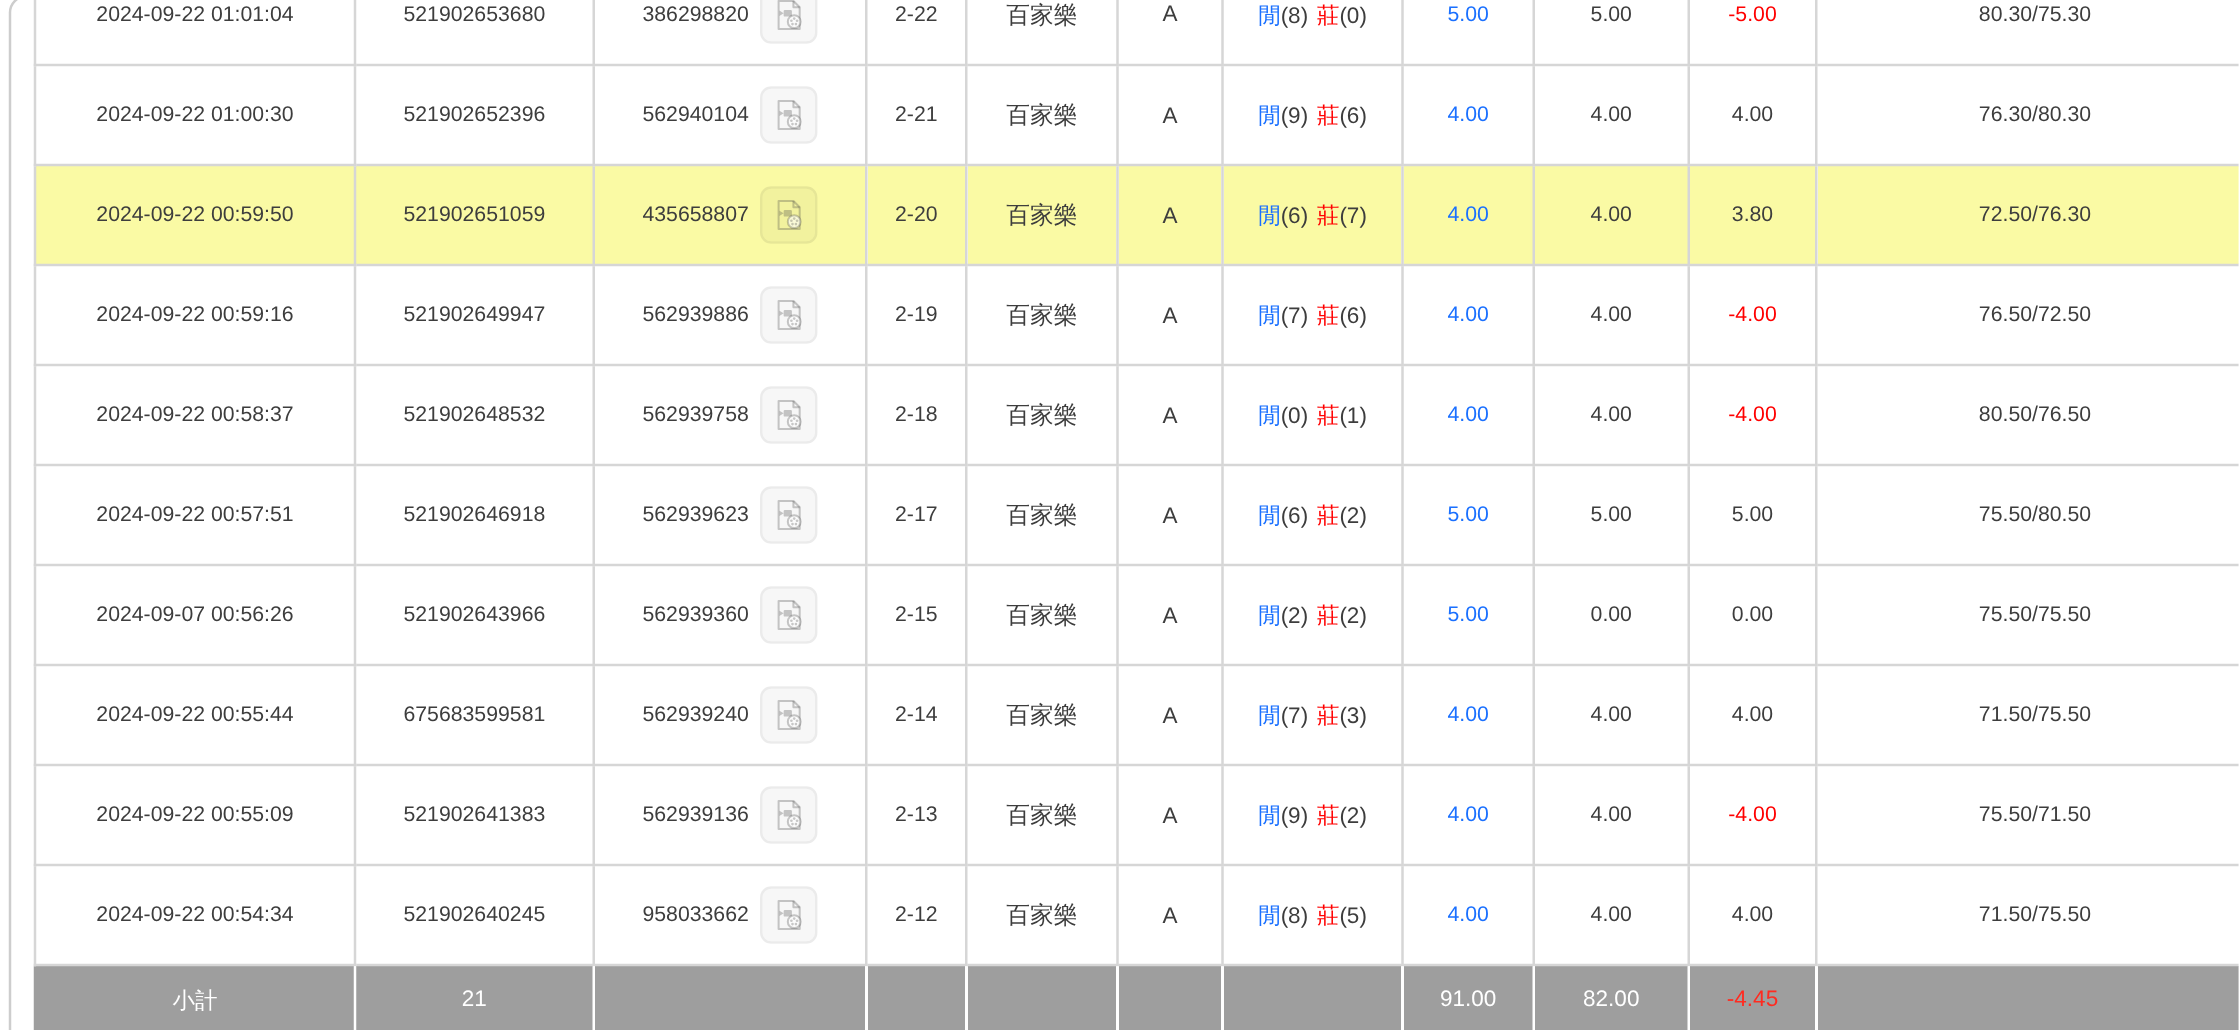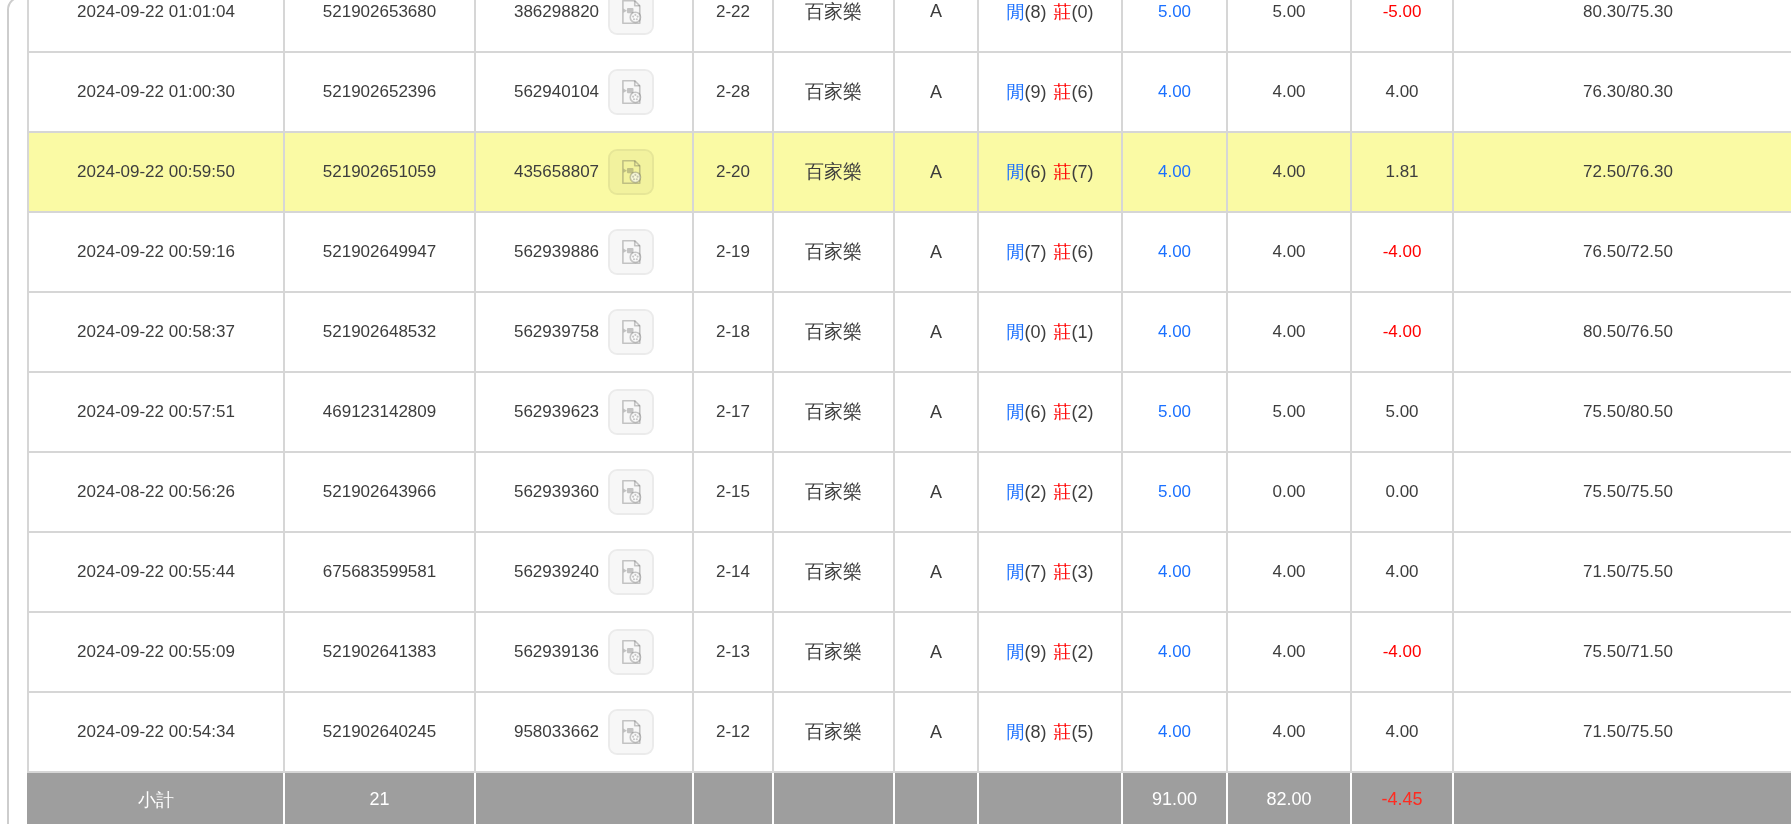--- a/index.html
+++ b/index.html
@@ -129,21 +129,21 @@
                   <circle cx="31" cy="32.5" r="8.2" fill="#ffffff" fill-opacity="0.6"></circle>
                   <circle cx="31" cy="28.6" r="1.7" fill="rgba(60,60,60,0.28)" stroke="none"></circle>
                   <circle cx="27.4" cy="31.4" r="1.7" fill="rgba(60,60,60,0.28)" stroke="none"></circle>
                   <circle cx="28.8" cy="35.6" r="1.7" fill="rgba(60,60,60,0.28)" stroke="none"></circle>
                   <circle cx="33.2" cy="35.6" r="1.7" fill="rgba(60,60,60,0.28)" stroke="none"></circle>
                   <circle cx="34.6" cy="31.4" r="1.7" fill="rgba(60,60,60,0.28)" stroke="none"></circle>
                 </svg>
               </span>
             </span>
           </td>
-          <td>2-28</td>
+          <td>2-21</td>
           <td class="zh">百家樂</td>
           <td class="letter">A</td>
           <td class="result">
             <span class="blue">閒</span><span class="score">(9)</span><span class="redtx banker">莊</span><span class="score">(6)</span>
           </td>
           <td class="blue">4.00</td>
           <td>4.00</td>
           <td class="signed">4.00</td>
           <td>76.30/80.30</td>
         </tr>
@@ -171,21 +171,21 @@
             </span>
           </td>
           <td>2-20</td>
           <td class="zh">百家樂</td>
           <td class="letter">A</td>
           <td class="result">
             <span class="blue">閒</span><span class="score">(6)</span><span class="redtx banker">莊</span><span class="score">(7)</span>
           </td>
           <td class="blue">4.00</td>
           <td>4.00</td>
-          <td class="signed">1.81</td>
+          <td class="signed">3.80</td>
           <td>72.50/76.30</td>
         </tr>
 
         <tr>
           <td>2024-09-22 00:59:16</td>
           <td>521902649947</td>
           <td class="gamecell">
             <span class="inner">
               <span>562939886</span>
               <span class="video-btn">
@@ -245,21 +245,21 @@
             <span class="blue">閒</span><span class="score">(0)</span><span class="redtx banker">莊</span><span class="score">(1)</span>
           </td>
           <td class="blue">4.00</td>
           <td>4.00</td>
           <td class="signed neg">-4.00</td>
           <td>80.50/76.50</td>
         </tr>
 
         <tr>
           <td>2024-09-22 00:57:51</td>
-          <td>469123142809</td>
+          <td>521902646918</td>
           <td class="gamecell">
             <span class="inner">
               <span>562939623</span>
               <span class="video-btn">
                 <svg width="30" height="30" viewBox="0 0 48 48" fill="none" stroke="rgba(60,60,60,0.28)" stroke-width="2.6" stroke-linejoin="round">
                   <path d="M11 6 h19 l8 8 v28 h-27 z"></path>
                   <path d="M30 6 v8 h8"></path>
                   <rect x="17.5" y="17.5" width="10.5" height="8.5" rx="1.5" fill="rgba(60,60,60,0.28)" stroke="none"></rect>
                   <path d="M17.5 21.8 l-5.5 3.4 v-6.8 z" fill="rgba(60,60,60,0.28)" stroke="none"></path>
                   <circle cx="31" cy="32.5" r="8.2" fill="#ffffff" fill-opacity="0.6"></circle>
@@ -278,21 +278,21 @@
           <td class="result">
             <span class="blue">閒</span><span class="score">(6)</span><span class="redtx banker">莊</span><span class="score">(2)</span>
           </td>
           <td class="blue">5.00</td>
           <td>5.00</td>
           <td class="signed">5.00</td>
           <td>75.50/80.50</td>
         </tr>
 
         <tr>
-          <td>2024-08-22 00:56:26</td>
+          <td>2024-09-07 00:56:26</td>
           <td>521902643966</td>
           <td class="gamecell">
             <span class="inner">
               <span>562939360</span>
               <span class="video-btn">
                 <svg width="30" height="30" viewBox="0 0 48 48" fill="none" stroke="rgba(60,60,60,0.28)" stroke-width="2.6" stroke-linejoin="round">
                   <path d="M11 6 h19 l8 8 v28 h-27 z"></path>
                   <path d="M30 6 v8 h8"></path>
                   <rect x="17.5" y="17.5" width="10.5" height="8.5" rx="1.5" fill="rgba(60,60,60,0.28)" stroke="none"></rect>
                   <path d="M17.5 21.8 l-5.5 3.4 v-6.8 z" fill="rgba(60,60,60,0.28)" stroke="none"></path>

